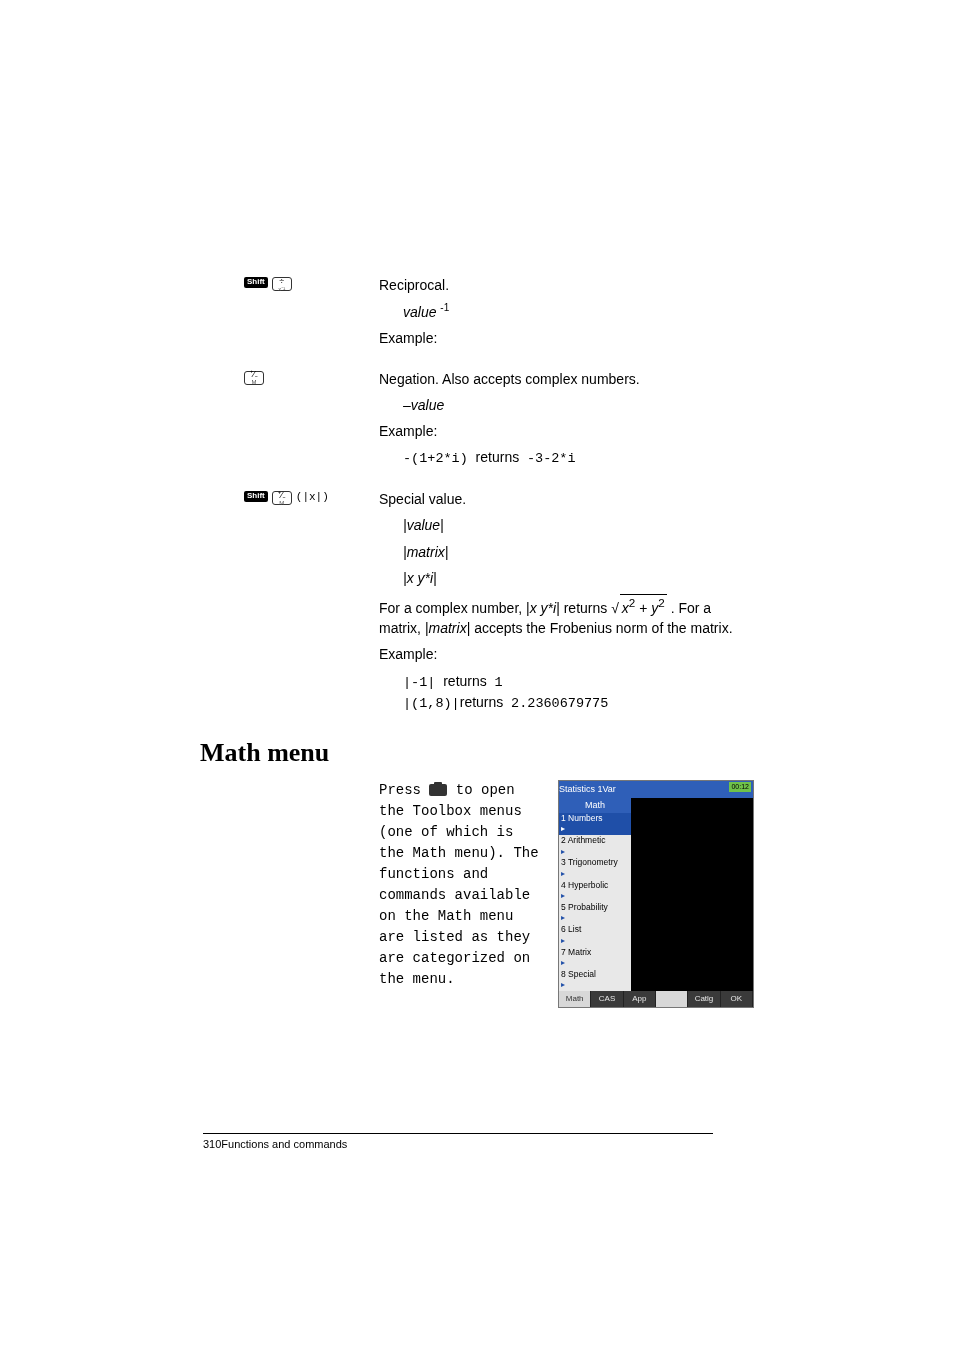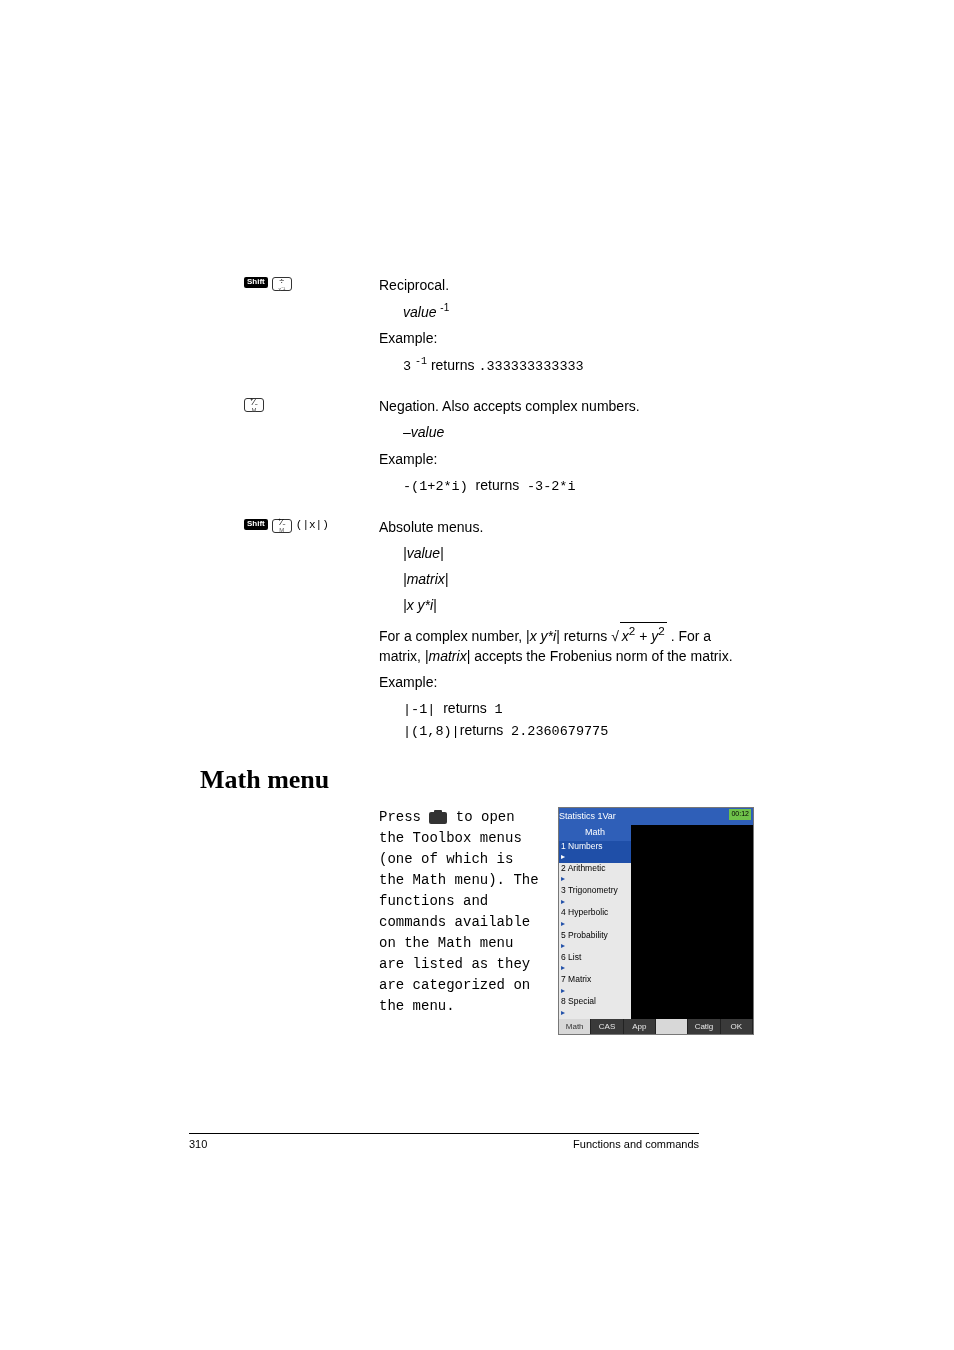--- a/index.html
+++ b/index.html
@@ -162,26 +162,26 @@
   .calc-tab.empty { background: #d8d8d8; }
   .sqrt-box {
     display: inline-block;
     border-top: 1px solid #000;
     padding: 0 2px;
     margin-left: 1px;
   }
   .footer {
     position: absolute;
     bottom: 200px;
-    left: 189px;
+    left: 203px;
     width: 510px;
     border-top: 1px solid #000;
     padding-top: 4px;
     display: flex;
-    justify-content: space-between;
+    justify-content: flex-start;
     font-size: 11px;
   }
 </style>
 </head>
 <body>
 
 <div class="page">
   <div class="content">
 
     <div class="row">
@@ -189,25 +189,20 @@
         <span class="key-shift">Shift</span>
         <span class="key">
           <span>÷</span>
           <span class="key-sub">x⁻¹</span>
         </span>
       </div>
       <div class="body-col">
         <p>Reciprocal.</p>
         <p class="indent"><span class="italic">value</span> <span class="sup">-1</span></p>
         <p>Example:</p>
-        <p class="indent">
-          <span class="mono">3</span> <span class="sup mono">-1</span>
-          <span>returns</span>
-          <span class="mono">.333333333333</span>
-        </p>
       </div>
     </div>
 
     <div class="row" style="margin-top:14px;">
       <div class="label-col">
         <span class="key">
           <span>⁺⁄₋</span>
           <span class="key-sub">M</span>
         </span>
       </div>
@@ -226,21 +221,21 @@
     <div class="row" style="margin-top:14px;">
       <div class="label-col">
         <span class="key-shift">Shift</span>
         <span class="key">
           <span>⁺⁄₋</span>
           <span class="key-sub">M</span>
         </span>
         <span class="abs-paren">(|x|)</span>
       </div>
       <div class="body-col">
-        <p>Absolute menus.</p>
+        <p>Special value.</p>
         <p class="indent italic">|value|</p>
         <p class="indent italic">|matrix|</p>
         <p class="indent italic">|x  y*i|</p>
         <p>
           <span>For a complex number, |</span><span class="italic">x  y*i</span><span>| returns </span>√<span class="sqrt-box"><span class="italic">x</span><sup>2</sup> + <span class="italic">y</span><sup>2</sup></span><span> . For a matrix, |</span><span class="italic">matrix</span><span>| accepts the Frobenius norm of the matrix.</span>
         </p>
         <p>Example:</p>
         <p class="indent">
           <span class="mono">|-1|</span>
           &nbsp;<span>returns</span>&nbsp;

